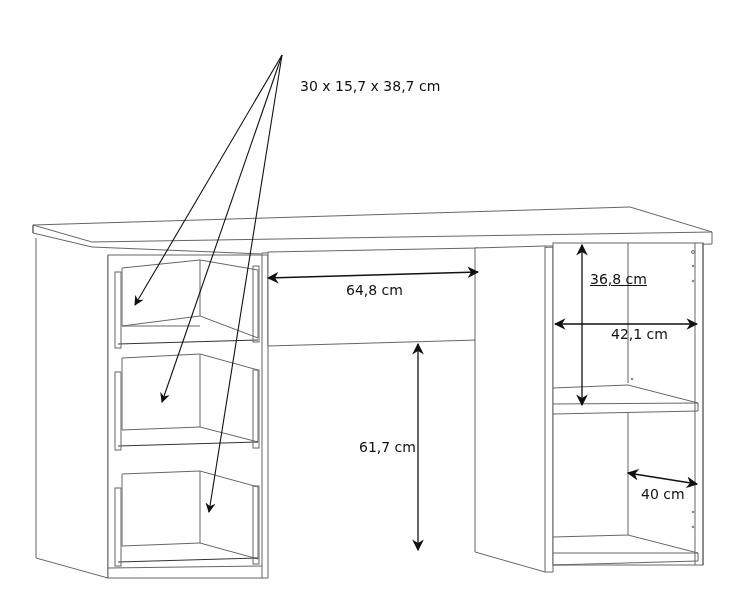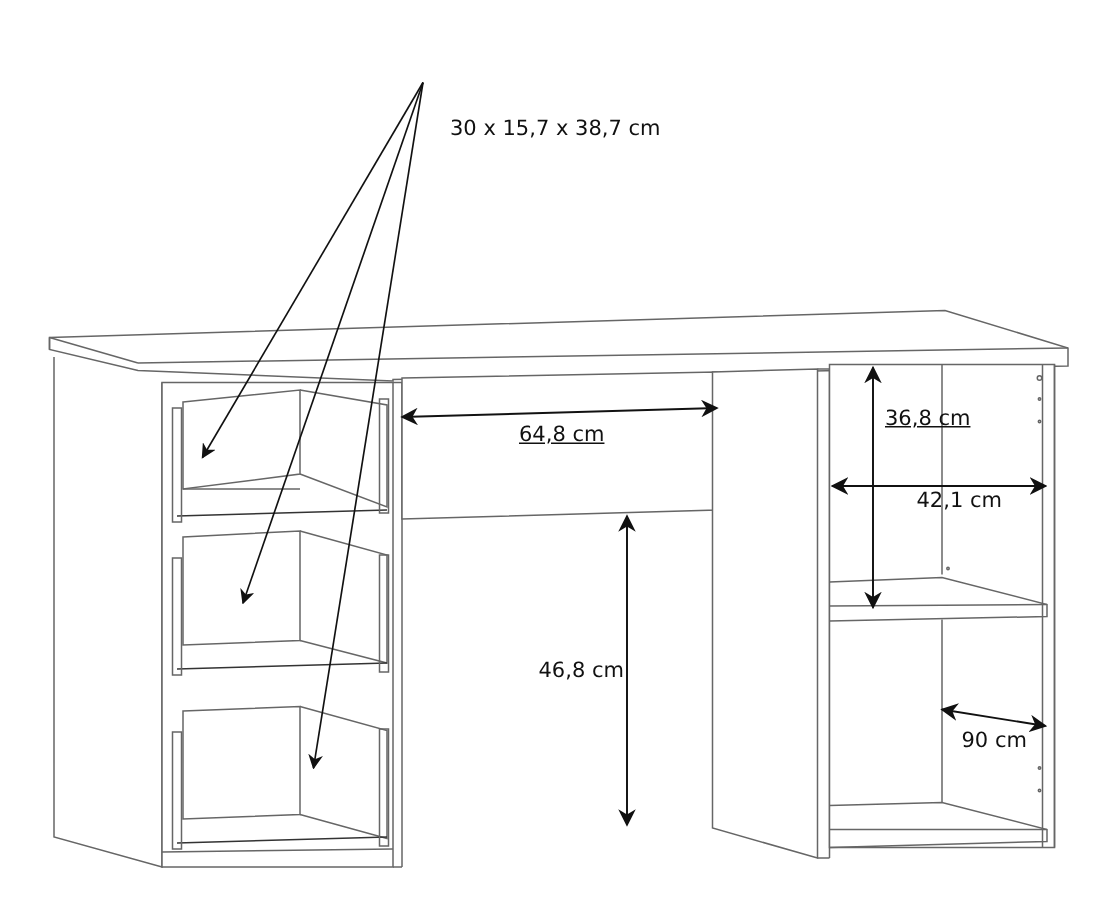--- a/index.html
+++ b/index.html
@@ -94,18 +94,18 @@
     <g stroke="#111" stroke-width="1.3" fill="none">
       <line x1="268" y1="278" x2="478" y2="272" marker-start="url(#ah)" marker-end="url(#ah)"></line>
       <line x1="418" y1="344" x2="418" y2="550" marker-start="url(#ah)" marker-end="url(#ah)"></line>
       <line x1="582" y1="245" x2="582" y2="405" marker-start="url(#ah)" marker-end="url(#ah)"></line>
       <line x1="555" y1="324" x2="697" y2="324" marker-start="url(#ah)" marker-end="url(#ah)"></line>
       <line x1="628" y1="473" x2="697" y2="484" marker-start="url(#ah)" marker-end="url(#ah)"></line>
     </g>
   </svg>
 
   <div class="lbl" style="left:300px; top:32px;margin-top:47px;">30 x 15,7 x 38,7 cm</div>
-  <div class="lbl" style="left:346px; top:283px;text-decoration:underline;">64,8 cm</div>
-  <div class="lbl" style="left:359px; top:440px;">46,8 cm</div>
+  <div class="lbl" style="left:346px; top:283px;">64,8 cm</div>
+  <div class="lbl" style="left:359px; top:440px;">61,7 cm</div>
   <div class="lbl" style="left:590px; top:272px;text-decoration:underline;">36,8 cm</div>
   <div class="lbl" style="left:611px; top:327px;">42,1 cm</div>
-  <div class="lbl" style="left:641px; top:487px;">90 cm</div>
+  <div class="lbl" style="left:641px; top:487px;">40 cm</div>
 </div>
 
 </body></html>

